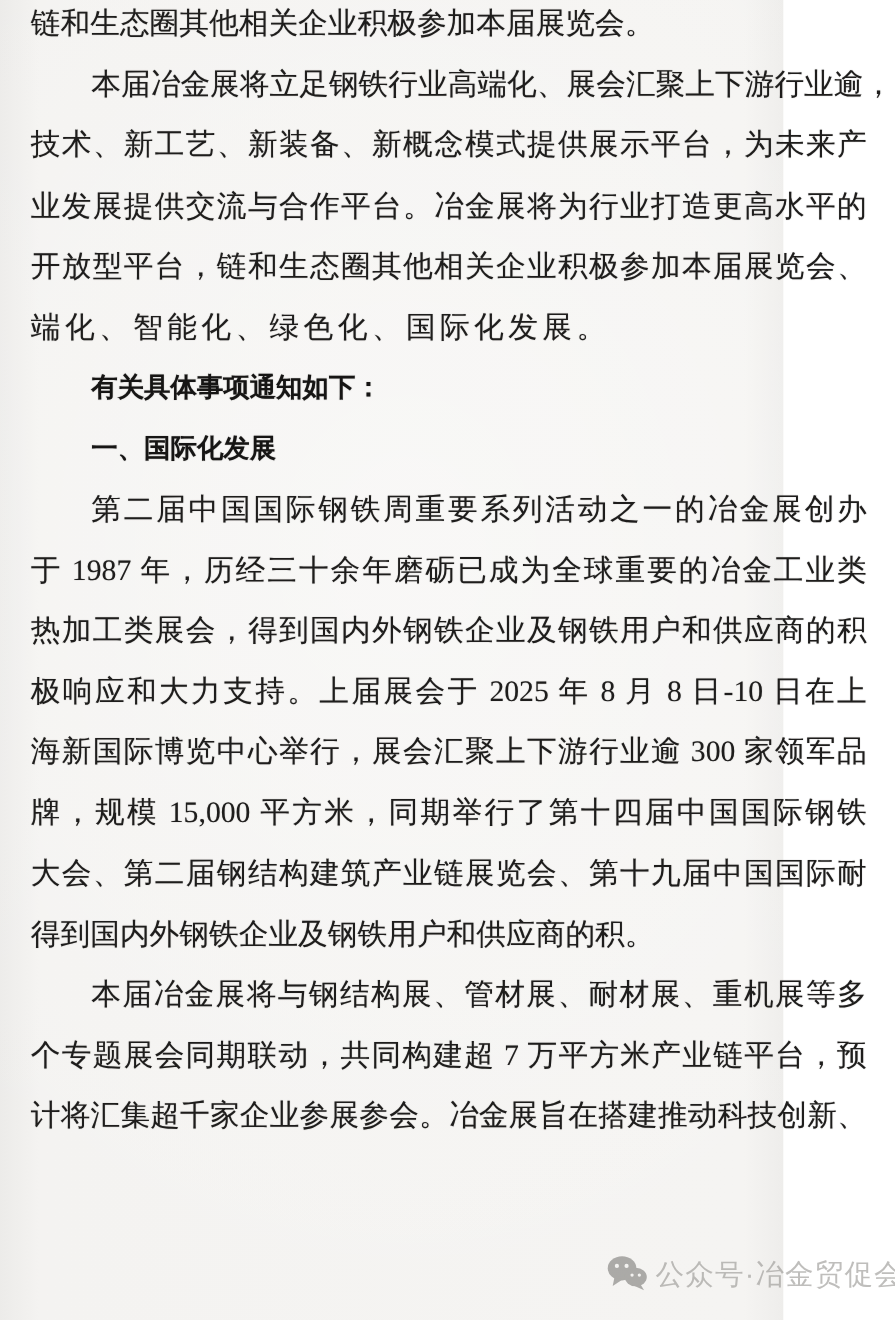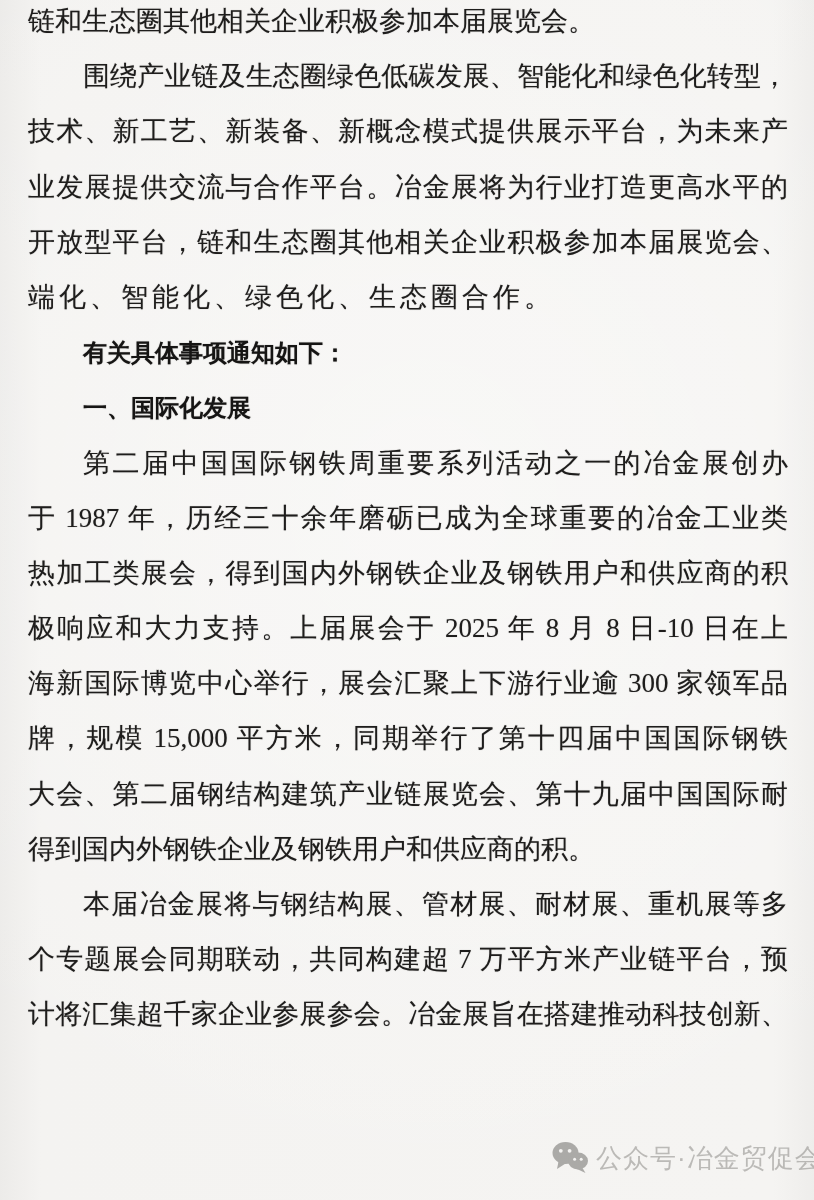--- a/index.html
+++ b/index.html
@@ -1,20 +1,20 @@
 <!DOCTYPE html>
 <html><head>
 <meta charset="utf-8">
 <style>
   html, body { margin: 0; padding: 0; }
   body { width: 814px; height: 1200px; overflow: hidden; }
 
   .page {
     position: relative;
-    width: 814px;
+    width: 712px;
     height: 1200px;
     background:
       radial-gradient(130% 95% at 52% 42%, rgba(255,255,255,0.40), rgba(255,255,255,0) 62%),
       linear-gradient(90deg, #ecebe9 0%, #f4f3f1 5%, #f5f4f2 95%, #eeedeb 100%),
       #f3f2f0;
     font-family: "Liberation Serif", "DejaVu Serif", serif;
     text-decoration: underline;
   }
 
   .textcol {
@@ -67,25 +67,25 @@
     white-space: nowrap;
   }
   .wm-icon { opacity: 0.62; flex: 0 0 auto; }
 </style>
 </head>
 <body>
 
 <div class="page">
   <div class="textcol">
     <div class="line end">链和生态圈其他相关企业积极参加本届展览会。</div>
-    <div class="line indent">围绕产业链及生态圈绿色低碳发展、智能化和绿色化转型，</div>
+    <div class="line indent">本届冶金展将立足钢铁行业高端化、展会汇聚上下游行业逾，</div>
     <div class="line">技术、新工艺、新装备、新概念模式提供展示平台，为未来产</div>
     <div class="line">业发展提供交流与合作平台。冶金展将为行业打造更高水平的</div>
     <div class="line">开放型平台，链和生态圈其他相关企业积极参加本届展览会、</div>
-    <div class="line end spread">端化、智能化、绿色化、生态圈合作。</div>
+    <div class="line end spread">端化、智能化、绿色化、国际化发展。</div>
     <div class="line h end indent">有关具体事项通知如下：</div>
     <div class="line h end indent">一、国际化发展</div>
     <div class="line indent">第二届中国国际钢铁周重要系列活动之一的冶金展创办</div>
     <div class="line">于 1987 年，历经三十余年磨砺已成为全球重要的冶金工业类</div>
     <div class="line">热加工类展会，得到国内外钢铁企业及钢铁用户和供应商的积</div>
     <div class="line">极响应和大力支持。上届展会于 2025 年 8 月 8 日-10 日在上</div>
     <div class="line">海新国际博览中心举行，展会汇聚上下游行业逾 300 家领军品</div>
     <div class="line">牌，规模 15,000 平方米，同期举行了第十四届中国国际钢铁</div>
     <div class="line">大会、第二届钢结构建筑产业链展览会、第十九届中国国际耐</div>
     <div class="line end">得到国内外钢铁企业及钢铁用户和供应商的积。</div>

